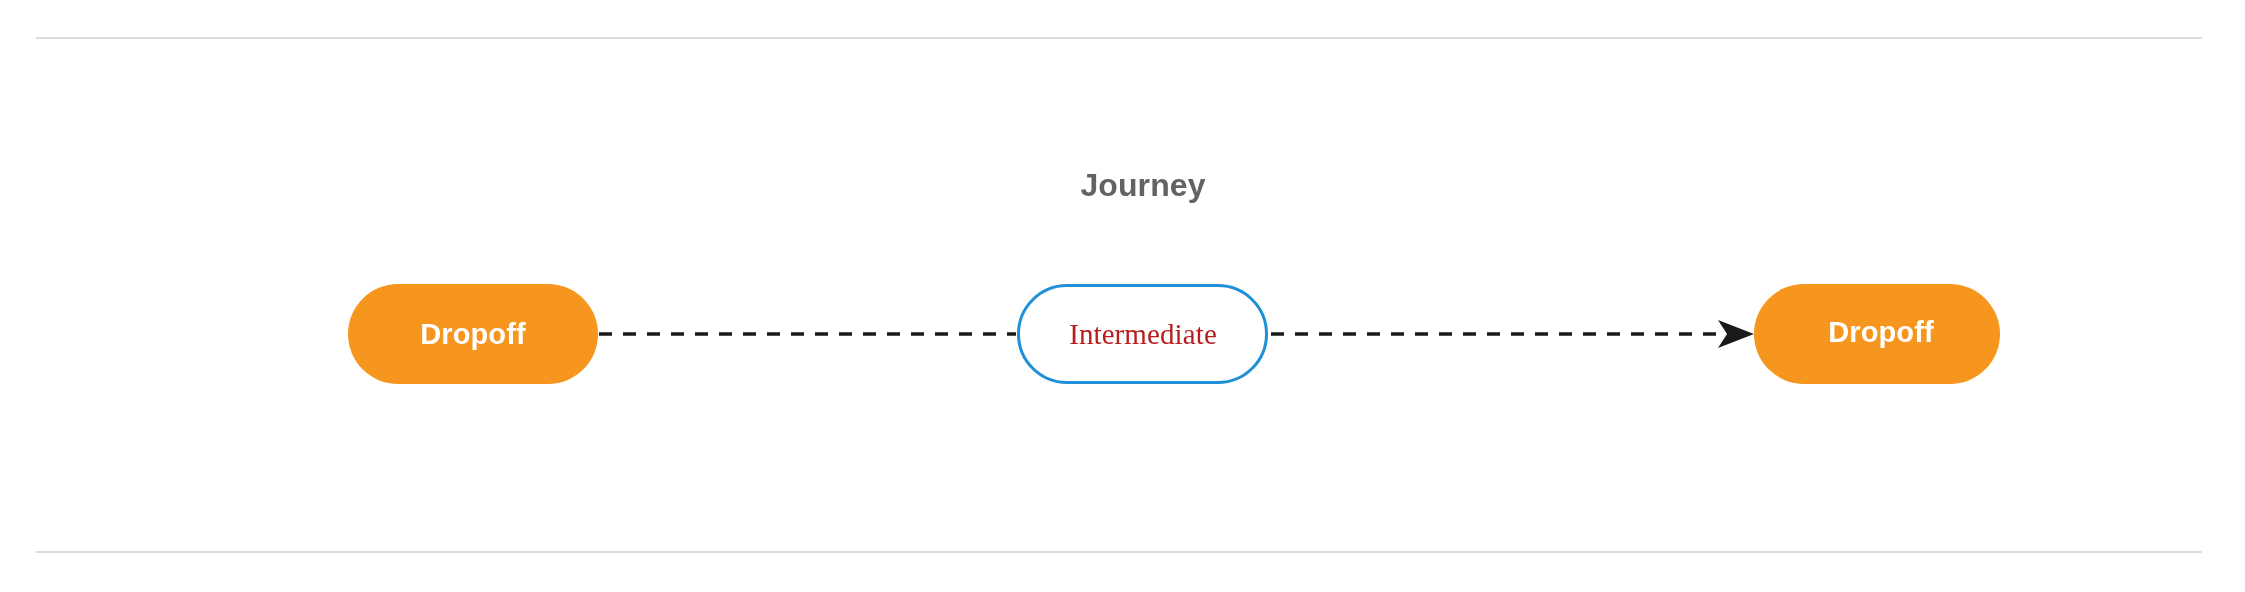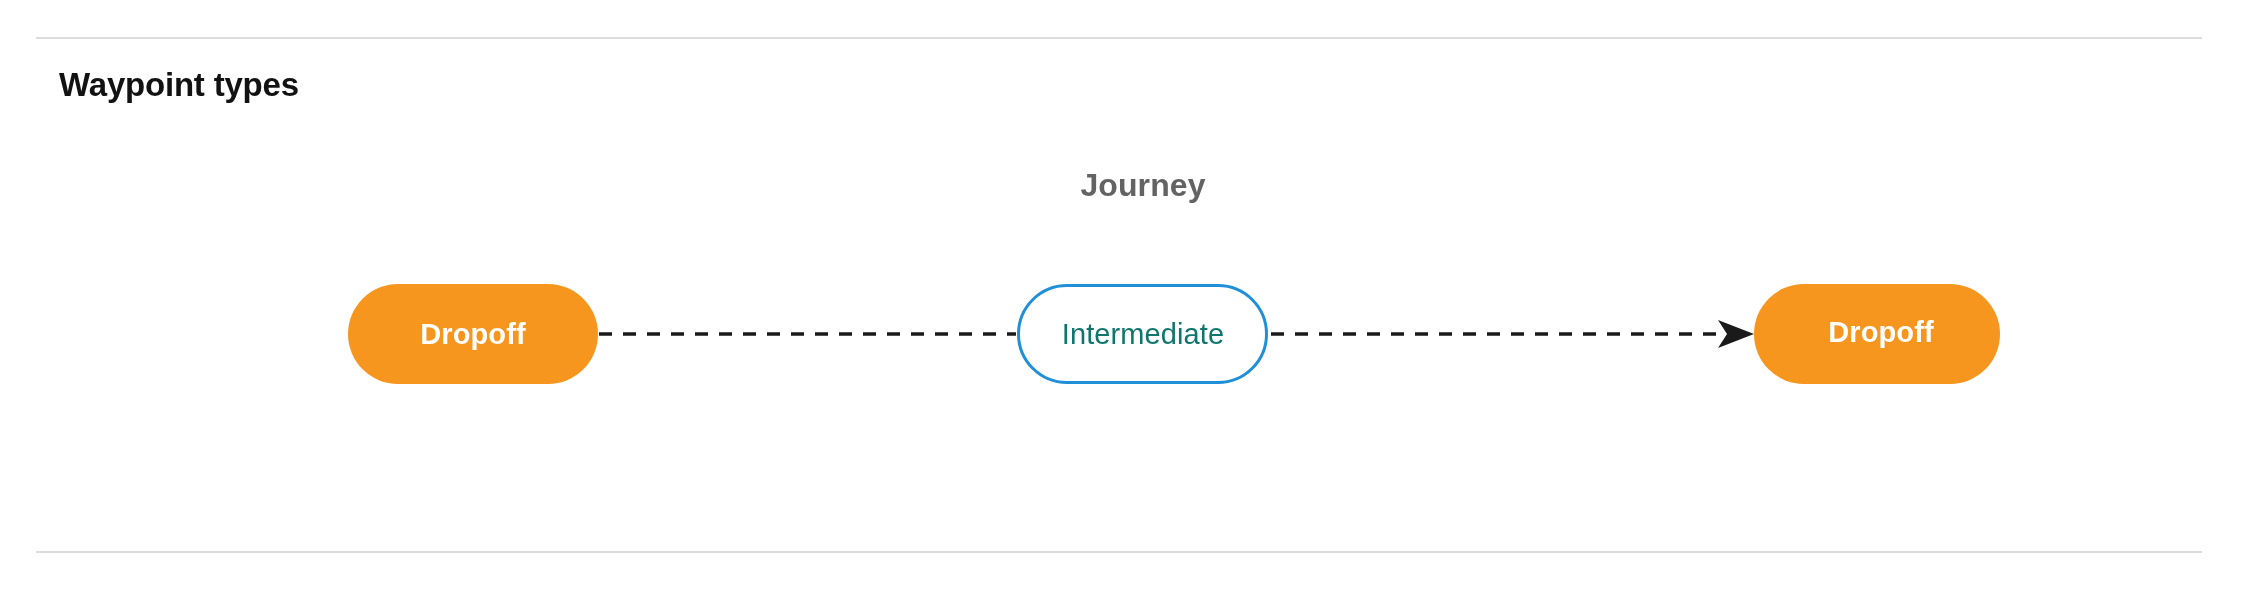--- a/index.html
+++ b/index.html
@@ -65,41 +65,41 @@
     white-space: nowrap;
     font-size: 29px;
     font-weight: bold;
     letter-spacing: 0.1px;
   }
   .node-pickup-label,
   .node-dropoff-label {
     color: #ffffff;
   }
   .node-intermediate-label {
-    color: #0f766e;
+    color: #b91c1c;
     font-weight: normal;
+    font-family: Liberation Serif, serif;
   }
 
   .cluster-caption {
     position: absolute;
     white-space: nowrap;
     font-size: 32px;
     font-weight: bold;
     color: #636363;
     letter-spacing: 0.1px;
   }
 </style>
 </head>
 <body>
 
 <div id="page">
 
   <div class="rule top"></div>
 
-  <div class="section-title">Waypoint types</div>
 
   <div class="diagram">
 
     <svg width="2245" height="592" viewBox="0 0 2245 592">
 
       <line x1="599" y1="334" x2="1016" y2="334" stroke="#1A1A1A" stroke-width="3.5" stroke-dasharray="13 11"></line>
 
       <line x1="1271" y1="334" x2="1735" y2="334" stroke="#1A1A1A" stroke-width="3.5" stroke-dasharray="13 11"></line>
 
       <path d="M 1754 334 L 1718 320 L 1727 334 L 1718 348 Z" fill="#1A1A1A"></path>

